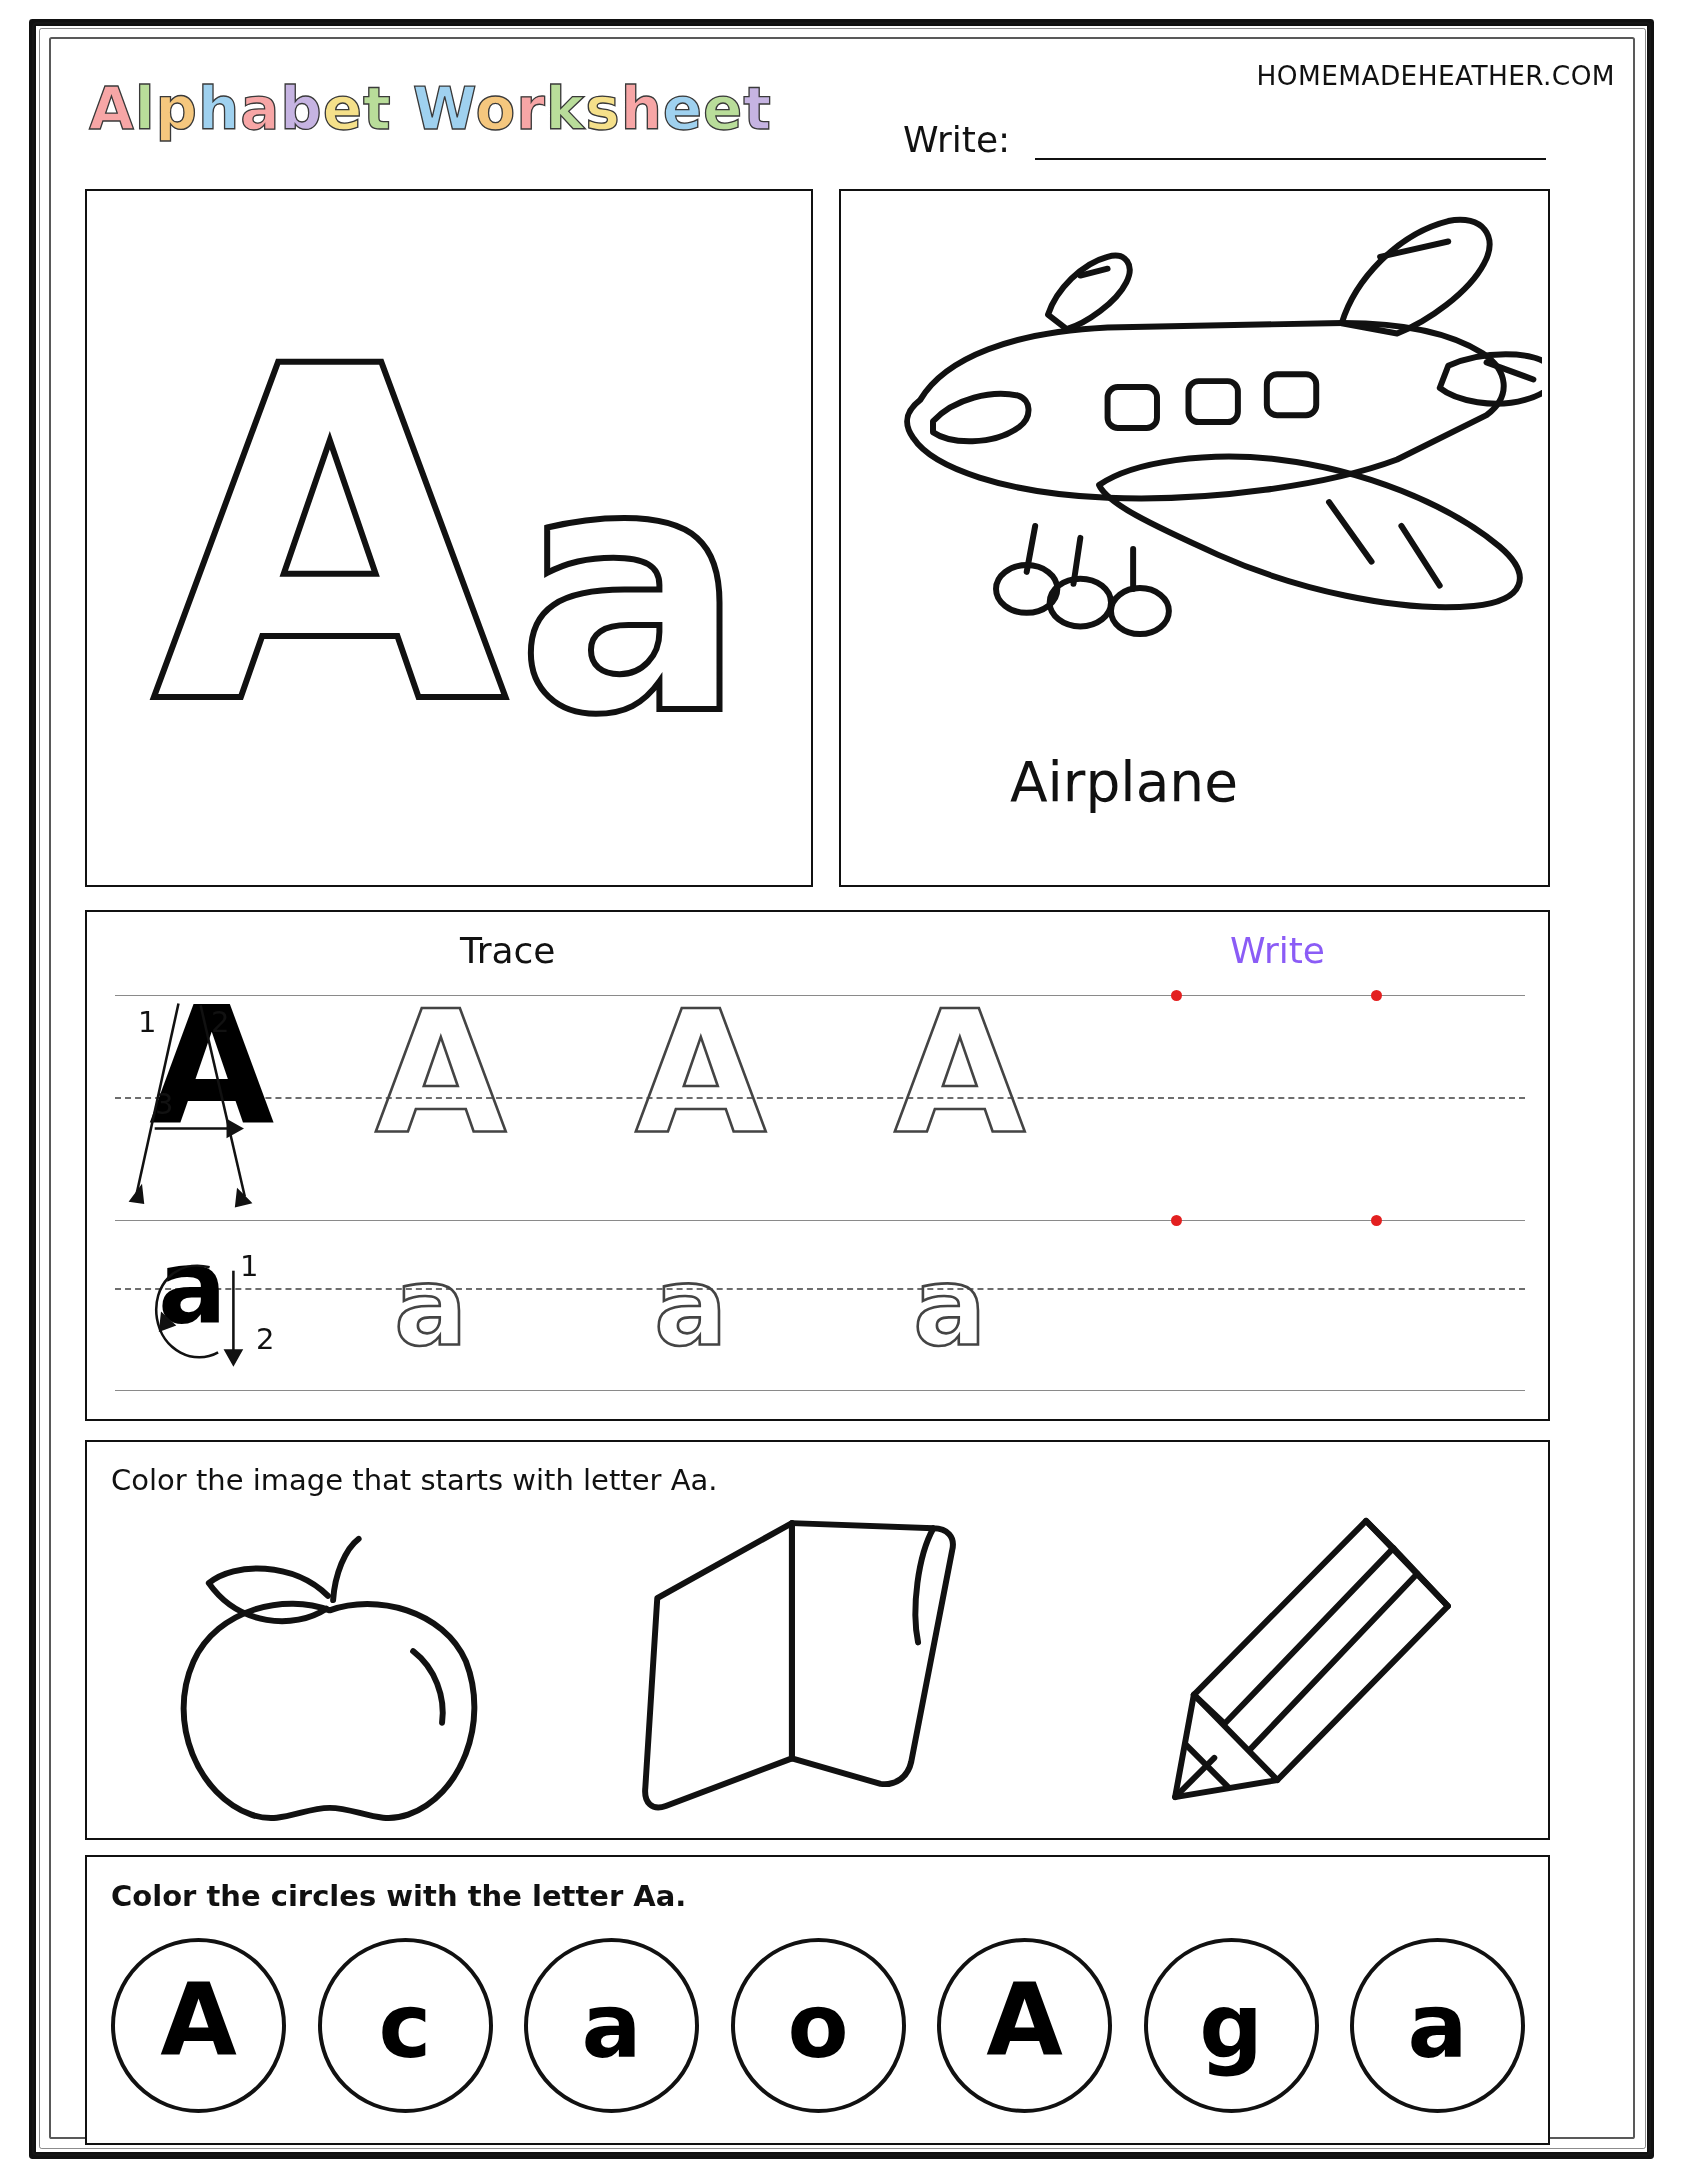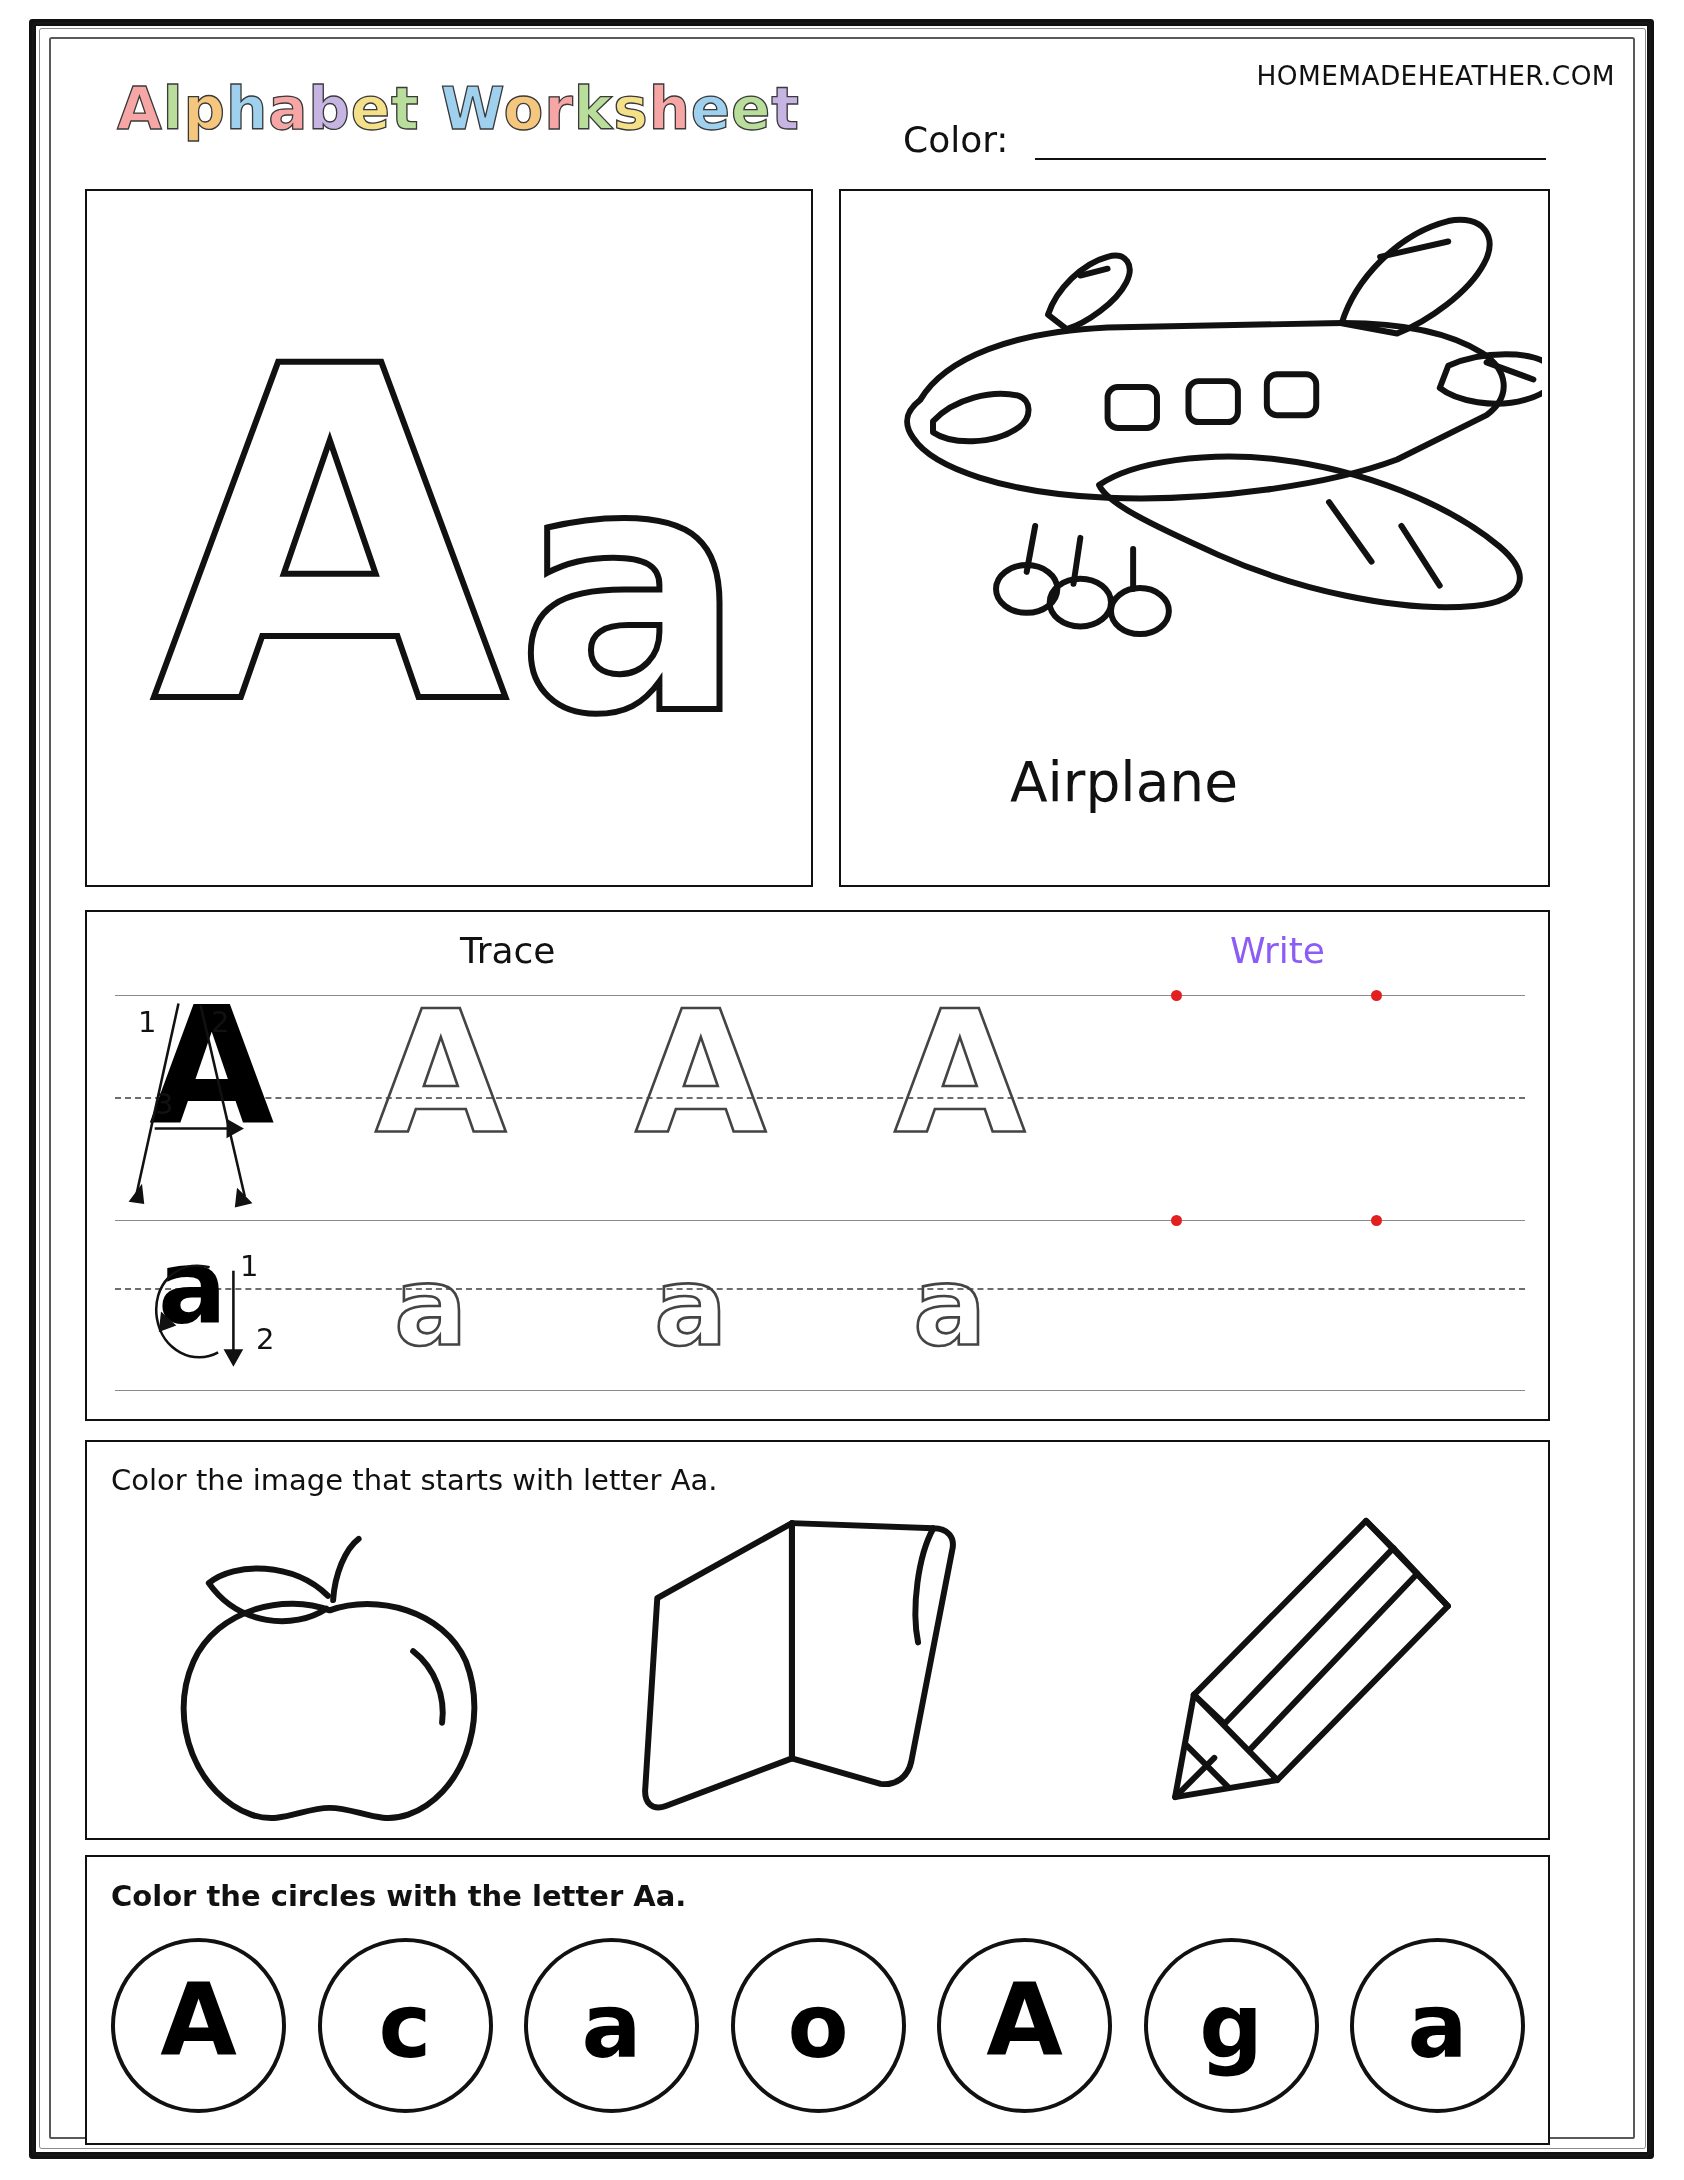--- a/index.html
+++ b/index.html
@@ -74,21 +74,20 @@
   }
   .title {
     position: absolute;
     left: 89px;
     top: 75px;
     font-family: "DejaVu Sans", sans-serif;
     font-size: 58px;
     font-weight: bold;
     letter-spacing: 0.9px;
     white-space: nowrap;
-    margin-left: 28px;
   }
   .title span {
     -webkit-text-stroke: 1.3px #3a3a3a;
     text-shadow: 0 0 0 #000;
   }
   .name-label {
     position: absolute;
     left: 903px;
     top: 119px;
     font-size: 36px;
@@ -268,21 +267,21 @@
 
 <div class="page">
 
   <div class="outer-border"></div>
   <div class="inner-border"></div>
 
   <div class="site-url">HOMEMADEHEATHER.COM</div>
 
   <div class="title" id="title-holder"><span style="color: rgb(247, 166, 166);">A</span><span style="color: rgb(185, 221, 154);">l</span><span style="color: rgb(245, 199, 126);">p</span><span style="color: rgb(159, 209, 239);">h</span><span style="color: rgb(247, 166, 166);">a</span><span style="color: rgb(198, 180, 226);">b</span><span style="color: rgb(245, 224, 138);">e</span><span style="color: rgb(185, 221, 154);">t</span><span style="color: rgb(255, 255, 255);">&nbsp;</span><span style="color: rgb(159, 209, 239);">W</span><span style="color: rgb(245, 199, 126);">o</span><span style="color: rgb(247, 166, 166);">r</span><span style="color: rgb(185, 221, 154);">k</span><span style="color: rgb(245, 224, 138);">s</span><span style="color: rgb(247, 166, 166);">h</span><span style="color: rgb(159, 209, 239);">e</span><span style="color: rgb(185, 221, 154);">e</span><span style="color: rgb(198, 180, 226);">t</span></div>
 
-  <div class="name-label">Color:</div>
+  <div class="name-label">Write:</div>
   <div class="name-line"></div>
 
   <div class="box box-letter"></div>
   <div class="bigletter">
     <span class="glyph upper">A</span>
     <span class="glyph lower">a</span>
   </div>
 
   <div class="box box-picture"></div>
   <svg class="plane-svg" width="690" height="528" viewBox="0 0 810 620">

